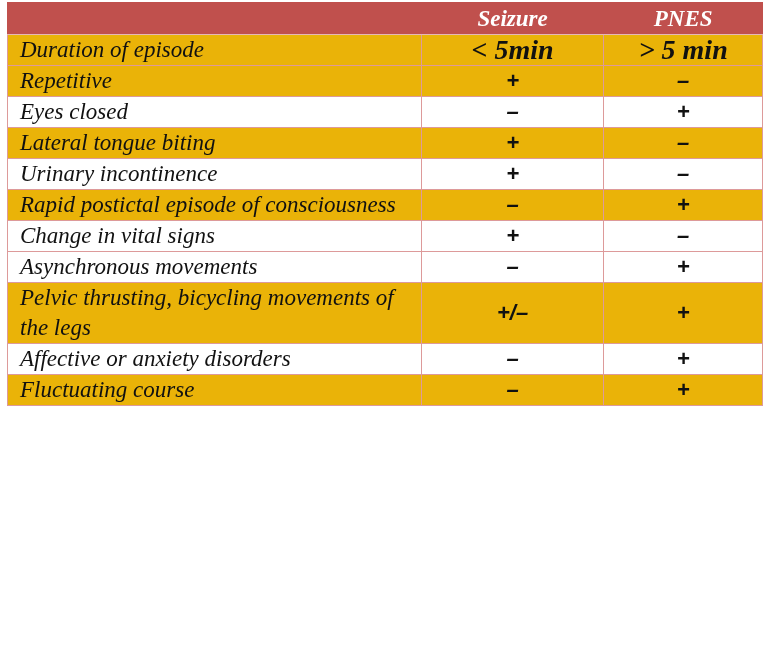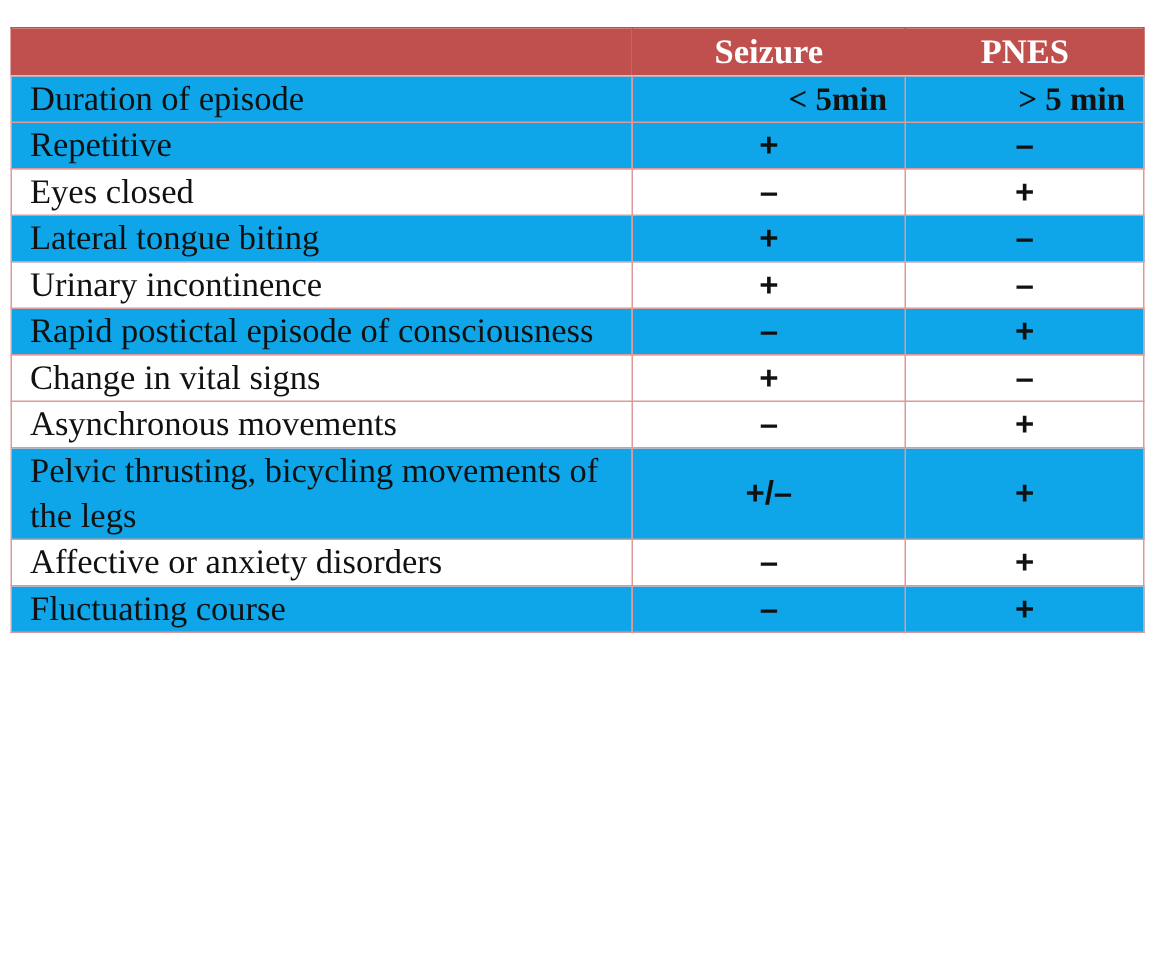--- a/index.html
+++ b/index.html
@@ -1,26 +1,26 @@
 <!DOCTYPE html>
 <html><head>
 <meta charset="utf-8">
 <style>
   html,body{margin:0;padding:0;background:#ffffff;}
   body{width:768px;height:650px;position:relative;overflow:hidden;}
-  table{position:absolute;left:7px;top:18px;width:756px;border-collapse:collapse;
-    font-family:"Liberation Serif","DejaVu Serif",serif;font-size:23px;color:#111;}
+  table{position:absolute;left:7px;top:2px;width:756px;border-collapse:collapse;
+    font-family:"Liberation Serif","DejaVu Serif",serif;font-size:23px;color:#111;font-style:italic;}
   td,th{border:1.5px solid #dd9a9a;padding:0 12px;line-height:30px;}
   th{background:#c0504d;color:#ffffff;font-weight:bold;height:31px;text-align:center;border-color:#c0504d;border-bottom:1.5px solid #e6b8b7;}
   th.first{text-align:left;}
-  tr.odd td{background:#0ea5e9;}
+  tr.odd td{background:#eab308;}
   tr.even td{background:#ffffff;}
   td.feat{text-align:left;width:390px;}
   td.val{text-align:center;font-family:"Liberation Sans","DejaVu Sans",sans-serif;font-weight:bold;font-size:22px;}
-  td.val.dur{font-family:"Liberation Serif","DejaVu Serif",serif;font-size:22px;text-align:right;}
+  td.val.dur{font-family:"Liberation Serif","DejaVu Serif",serif;font-size:28px;}
   td.c2{width:158px;}
   td.c3{width:134px;}
 </style>
 </head>
 <body>
 
 <table>
   <thead>
     <tr>
       <th class="first"></th>

